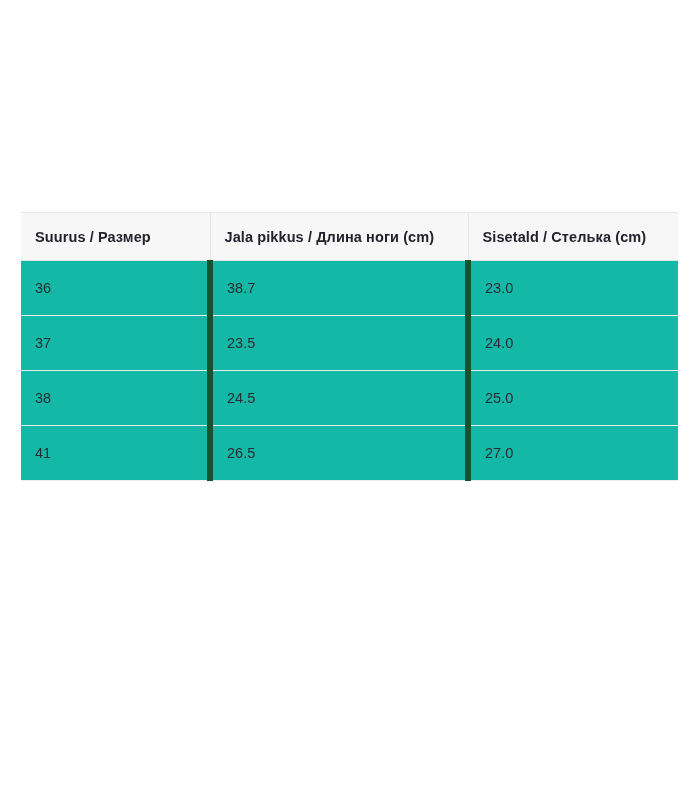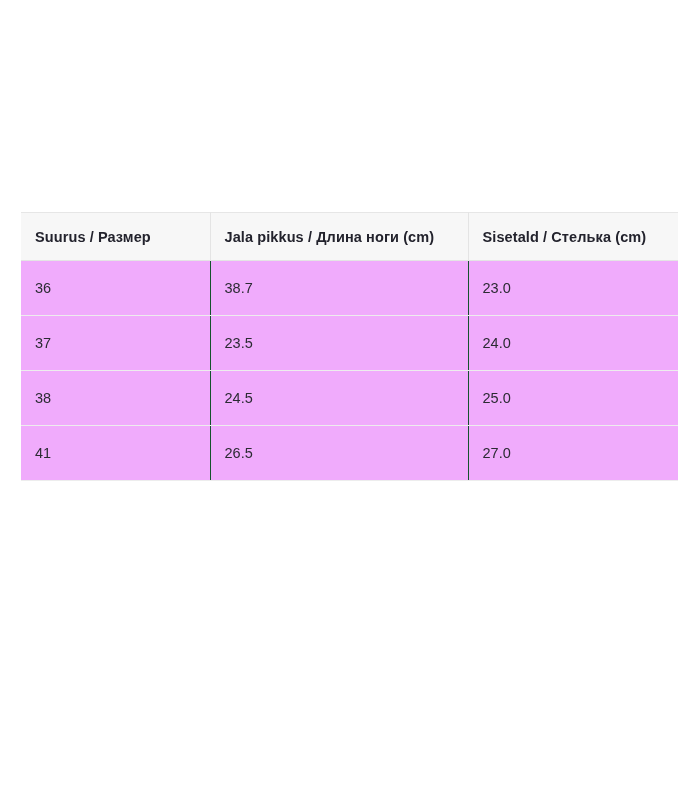--- a/index.html
+++ b/index.html
@@ -27,21 +27,21 @@
     position: absolute;
     left: 21px;
     top: 212px;
     width: 657px;
   }
 
   table.size-table {
     width: 657px;
     border-collapse: collapse;
     table-layout: fixed;
-    background: #f0abfc;
+    background: #14b8a6;
   }
 
   table.size-table col.c1 { width: 189px; }
   table.size-table col.c2 { width: 258px; }
   table.size-table col.c3 { width: 210px; }
 
   table.size-table thead th {
     background: #f7f7f7;
     border-top: 1px solid #e6e6e6;
     border-bottom: 1px solid #e4e4e4;
@@ -55,21 +55,21 @@
     color: #23232d;
     letter-spacing: 0.1px;
     white-space: nowrap;
   }
   table.size-table thead th:last-child {
     border-right: none;
   }
 
   table.size-table tbody td {
     border-bottom: 1px solid #ededed;
-    border-right: 1px solid #14532d;
+    border-right: 6px solid #14532d;
     text-align: left;
     vertical-align: middle;
     height: 54px;
     padding: 0 10px 0 14px;
     font-size: 14.5px;
     font-weight: normal;
     color: #2b2b33;
     white-space: nowrap;
   }
   table.size-table tbody td:last-child {

